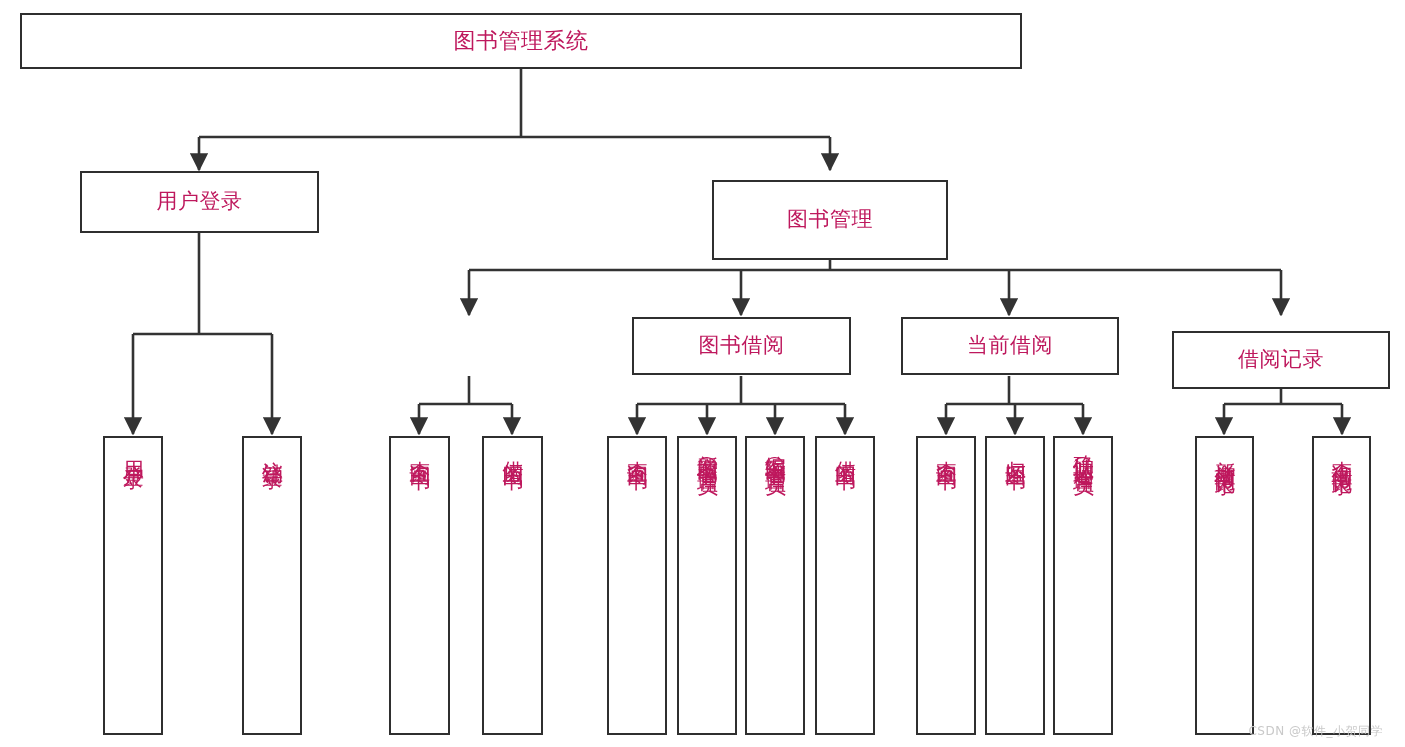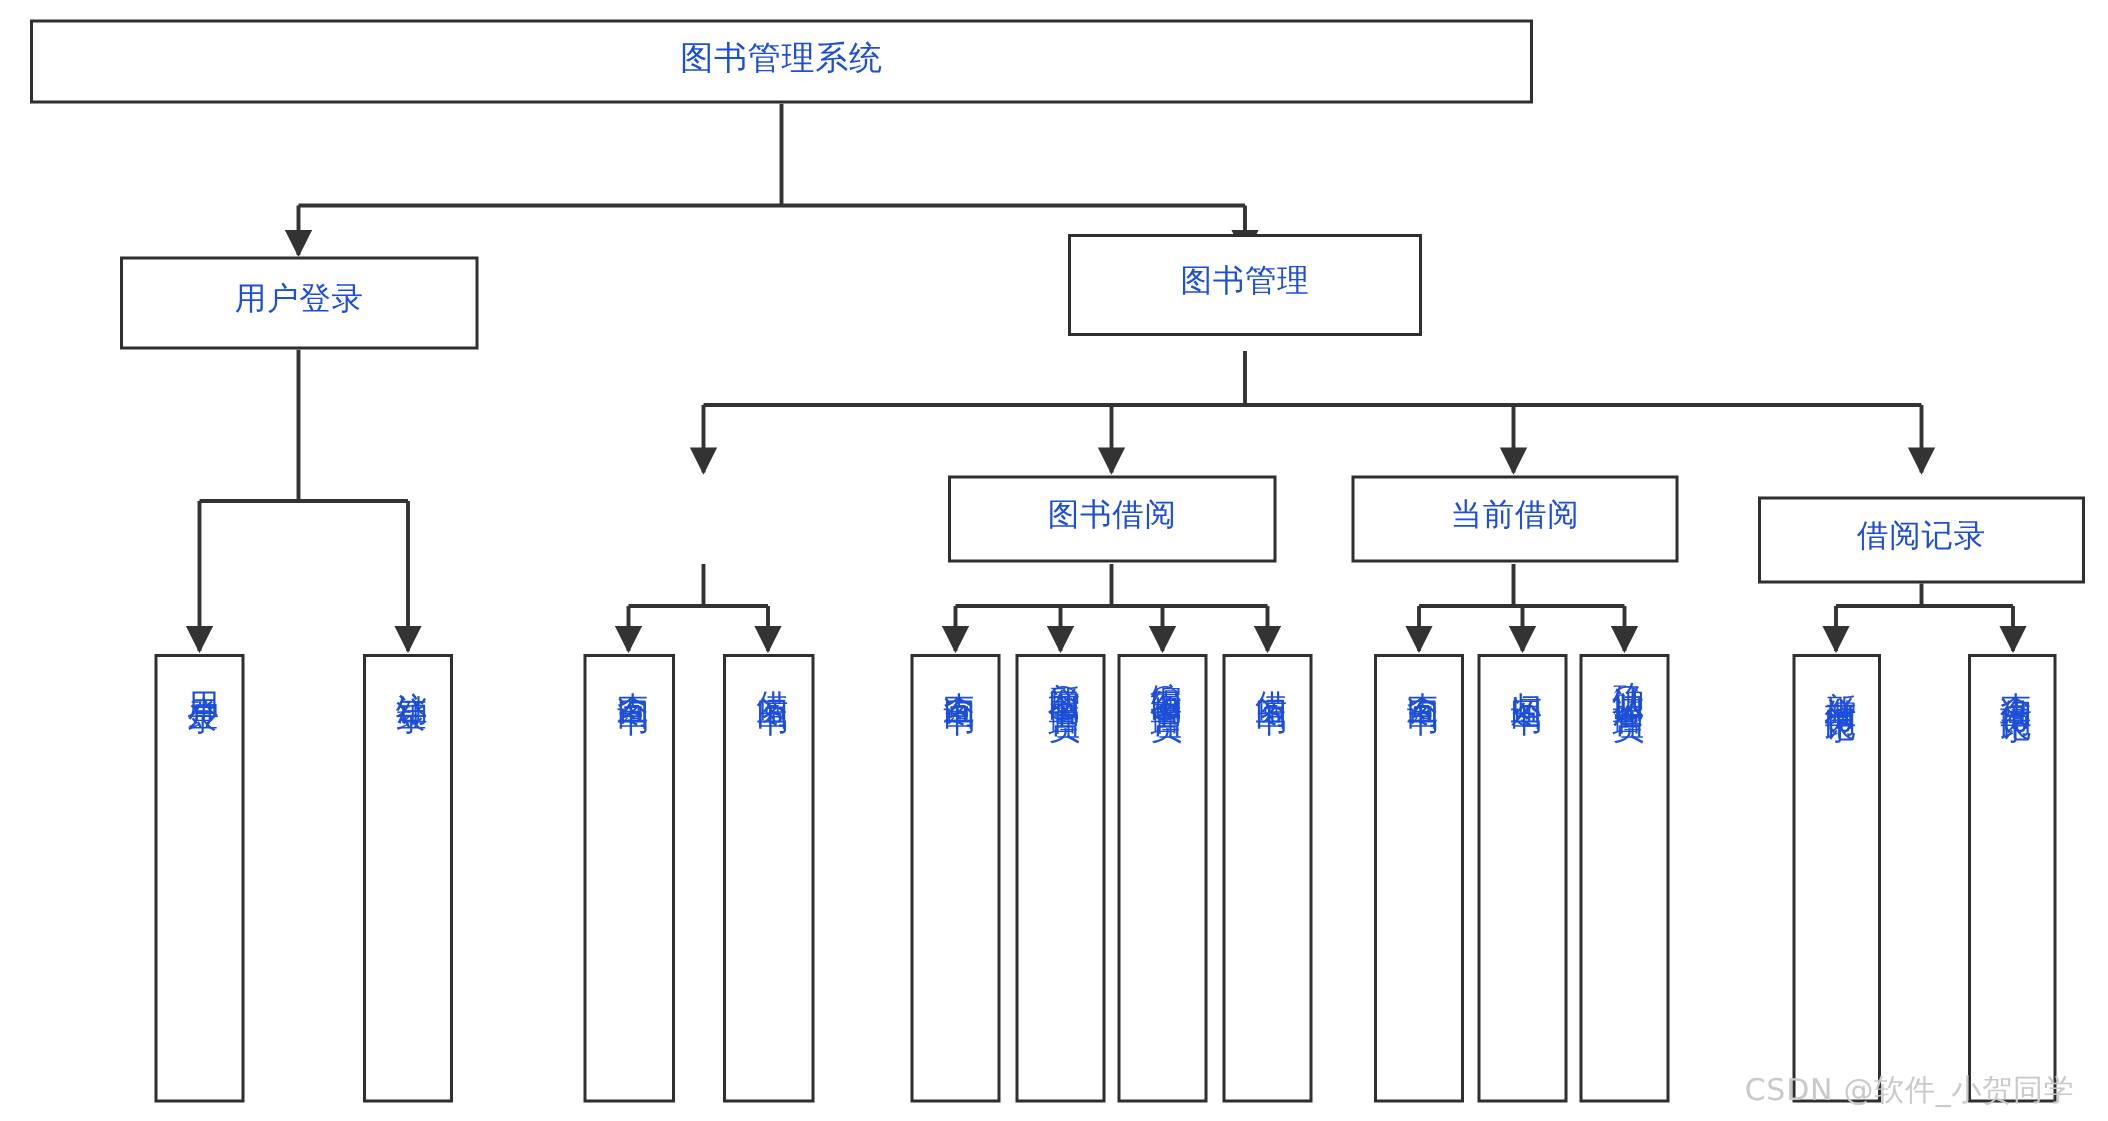--- a/index.html
+++ b/index.html
@@ -32,27 +32,26 @@
     position: absolute;
     box-sizing: border-box;
     background: #ffffff;
     border: 2.5px solid #2f2f2f;
     display: flex;
     align-items: center;
     justify-content: center;
     z-index: 2;
   }
   .node .label {
-    color: #1d4ed8;
+    color: #be185d;
     font-size: 21px;
     line-height: 1.22;
     letter-spacing: 0.5px;
     white-space: nowrap;
     text-align: right;
-    font-family: Liberation Mono, monospace;
   }
   .node.root .label { font-size: 22px; }
   .node.leaf {
     border-width: 2.5px;
     align-items: flex-start;
     justify-content: center;
     padding-top: 0;
   }
   .node.leaf .label {
     writing-mode: vertical-rl;
@@ -64,21 +63,21 @@
     padding-top: 6px;
   }
   .node.leaf.center .label {
     padding-top: 0;
   }
   #watermark {
     position: absolute;
     right: 22px;
     bottom: 7px;
     color: #c9c9c9;
-    font-size: 20px;
+    font-size: 12px;
     letter-spacing: 0.5px;
     white-space: nowrap;
     z-index: 5;
   }
 </style>
 </head>
 <body>
 
 <div id="canvas">
 
@@ -135,21 +134,21 @@
   </svg>
 
   <div class="node root" style="left:20px; top:13px; width:1002px; height:56px;">
     <span class="label">图书管理系统</span>
   </div>
 
   <div class="node" style="left:80px; top:171px; width:239px; height:62px;">
     <span class="label">用户登录</span>
   </div>
 
-  <div class="node" style="left:712px; top:156px; width:236px; height:68px;">
+  <div class="node" style="left:712px; top:180px; width:236px; height:80px;">
     <span class="label">图书管理</span>
   </div>
 
 
   <div class="node" style="left:901px; top:317px; width:218px; height:58px;">
     <span class="label">当前借阅</span>
   </div>
 
   <div class="node" style="left:632px; top:317px; width:219px; height:58px;">
     <span class="label">图书借阅</span>

